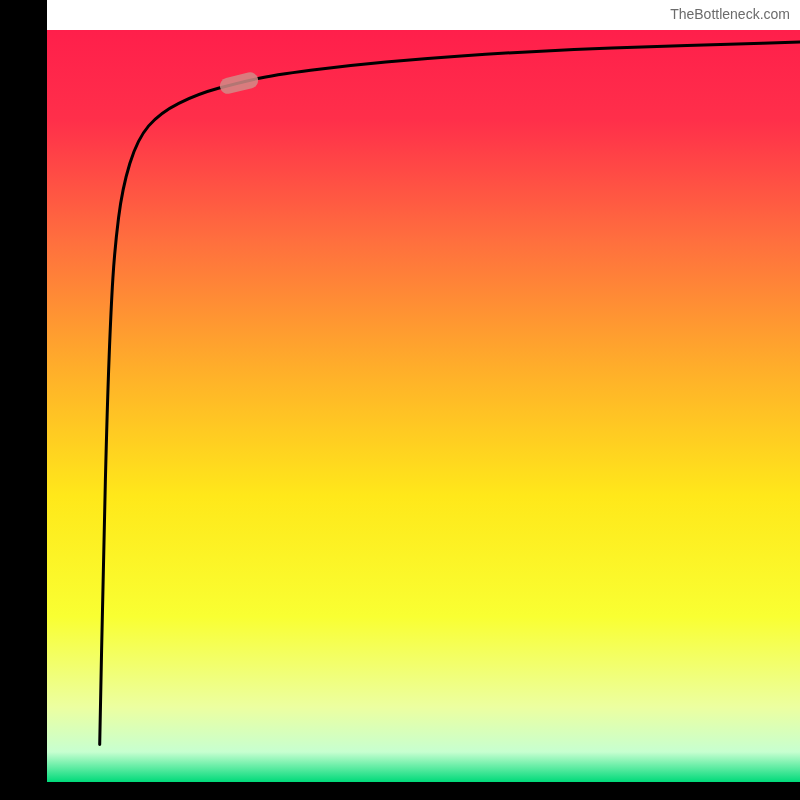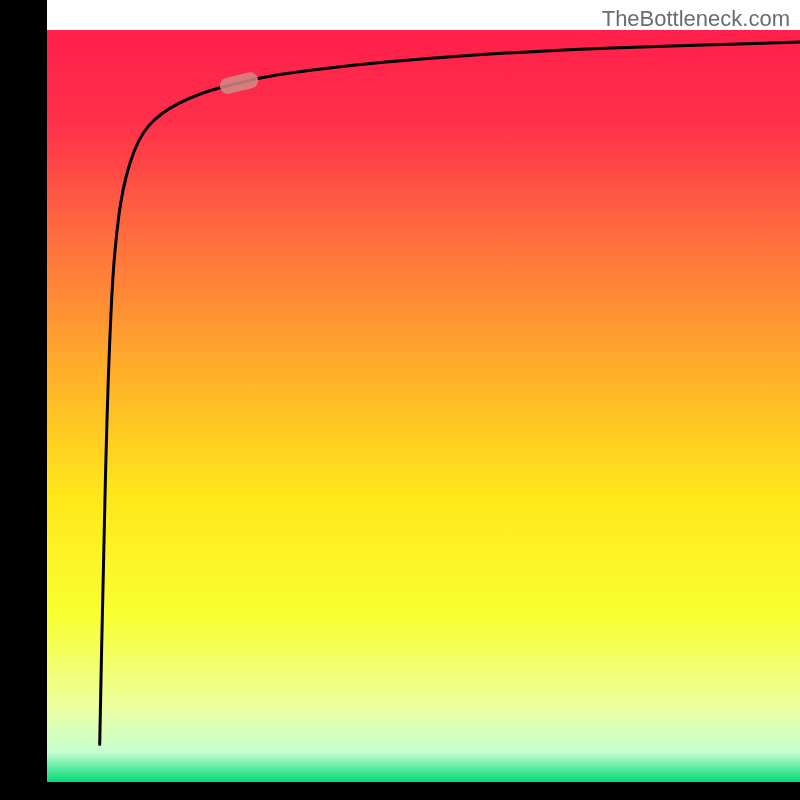--- a/index.html
+++ b/index.html
@@ -14,21 +14,21 @@
   .chart-container {
     position: relative;
     width: 800px;
     height: 800px;
   }
   .watermark {
     position: absolute;
     top: 6px;
     right: 10px;
     color: #6b6b6b;
-    font-size: 22px;
+    font-size: 14px;
     font-weight: 400;
     z-index: 30;
     font-family: Arial, Helvetica, sans-serif;
   }
   svg {
     position: absolute;
     top: 0;
     left: 0;
     width: 800px;
     height: 800px;

